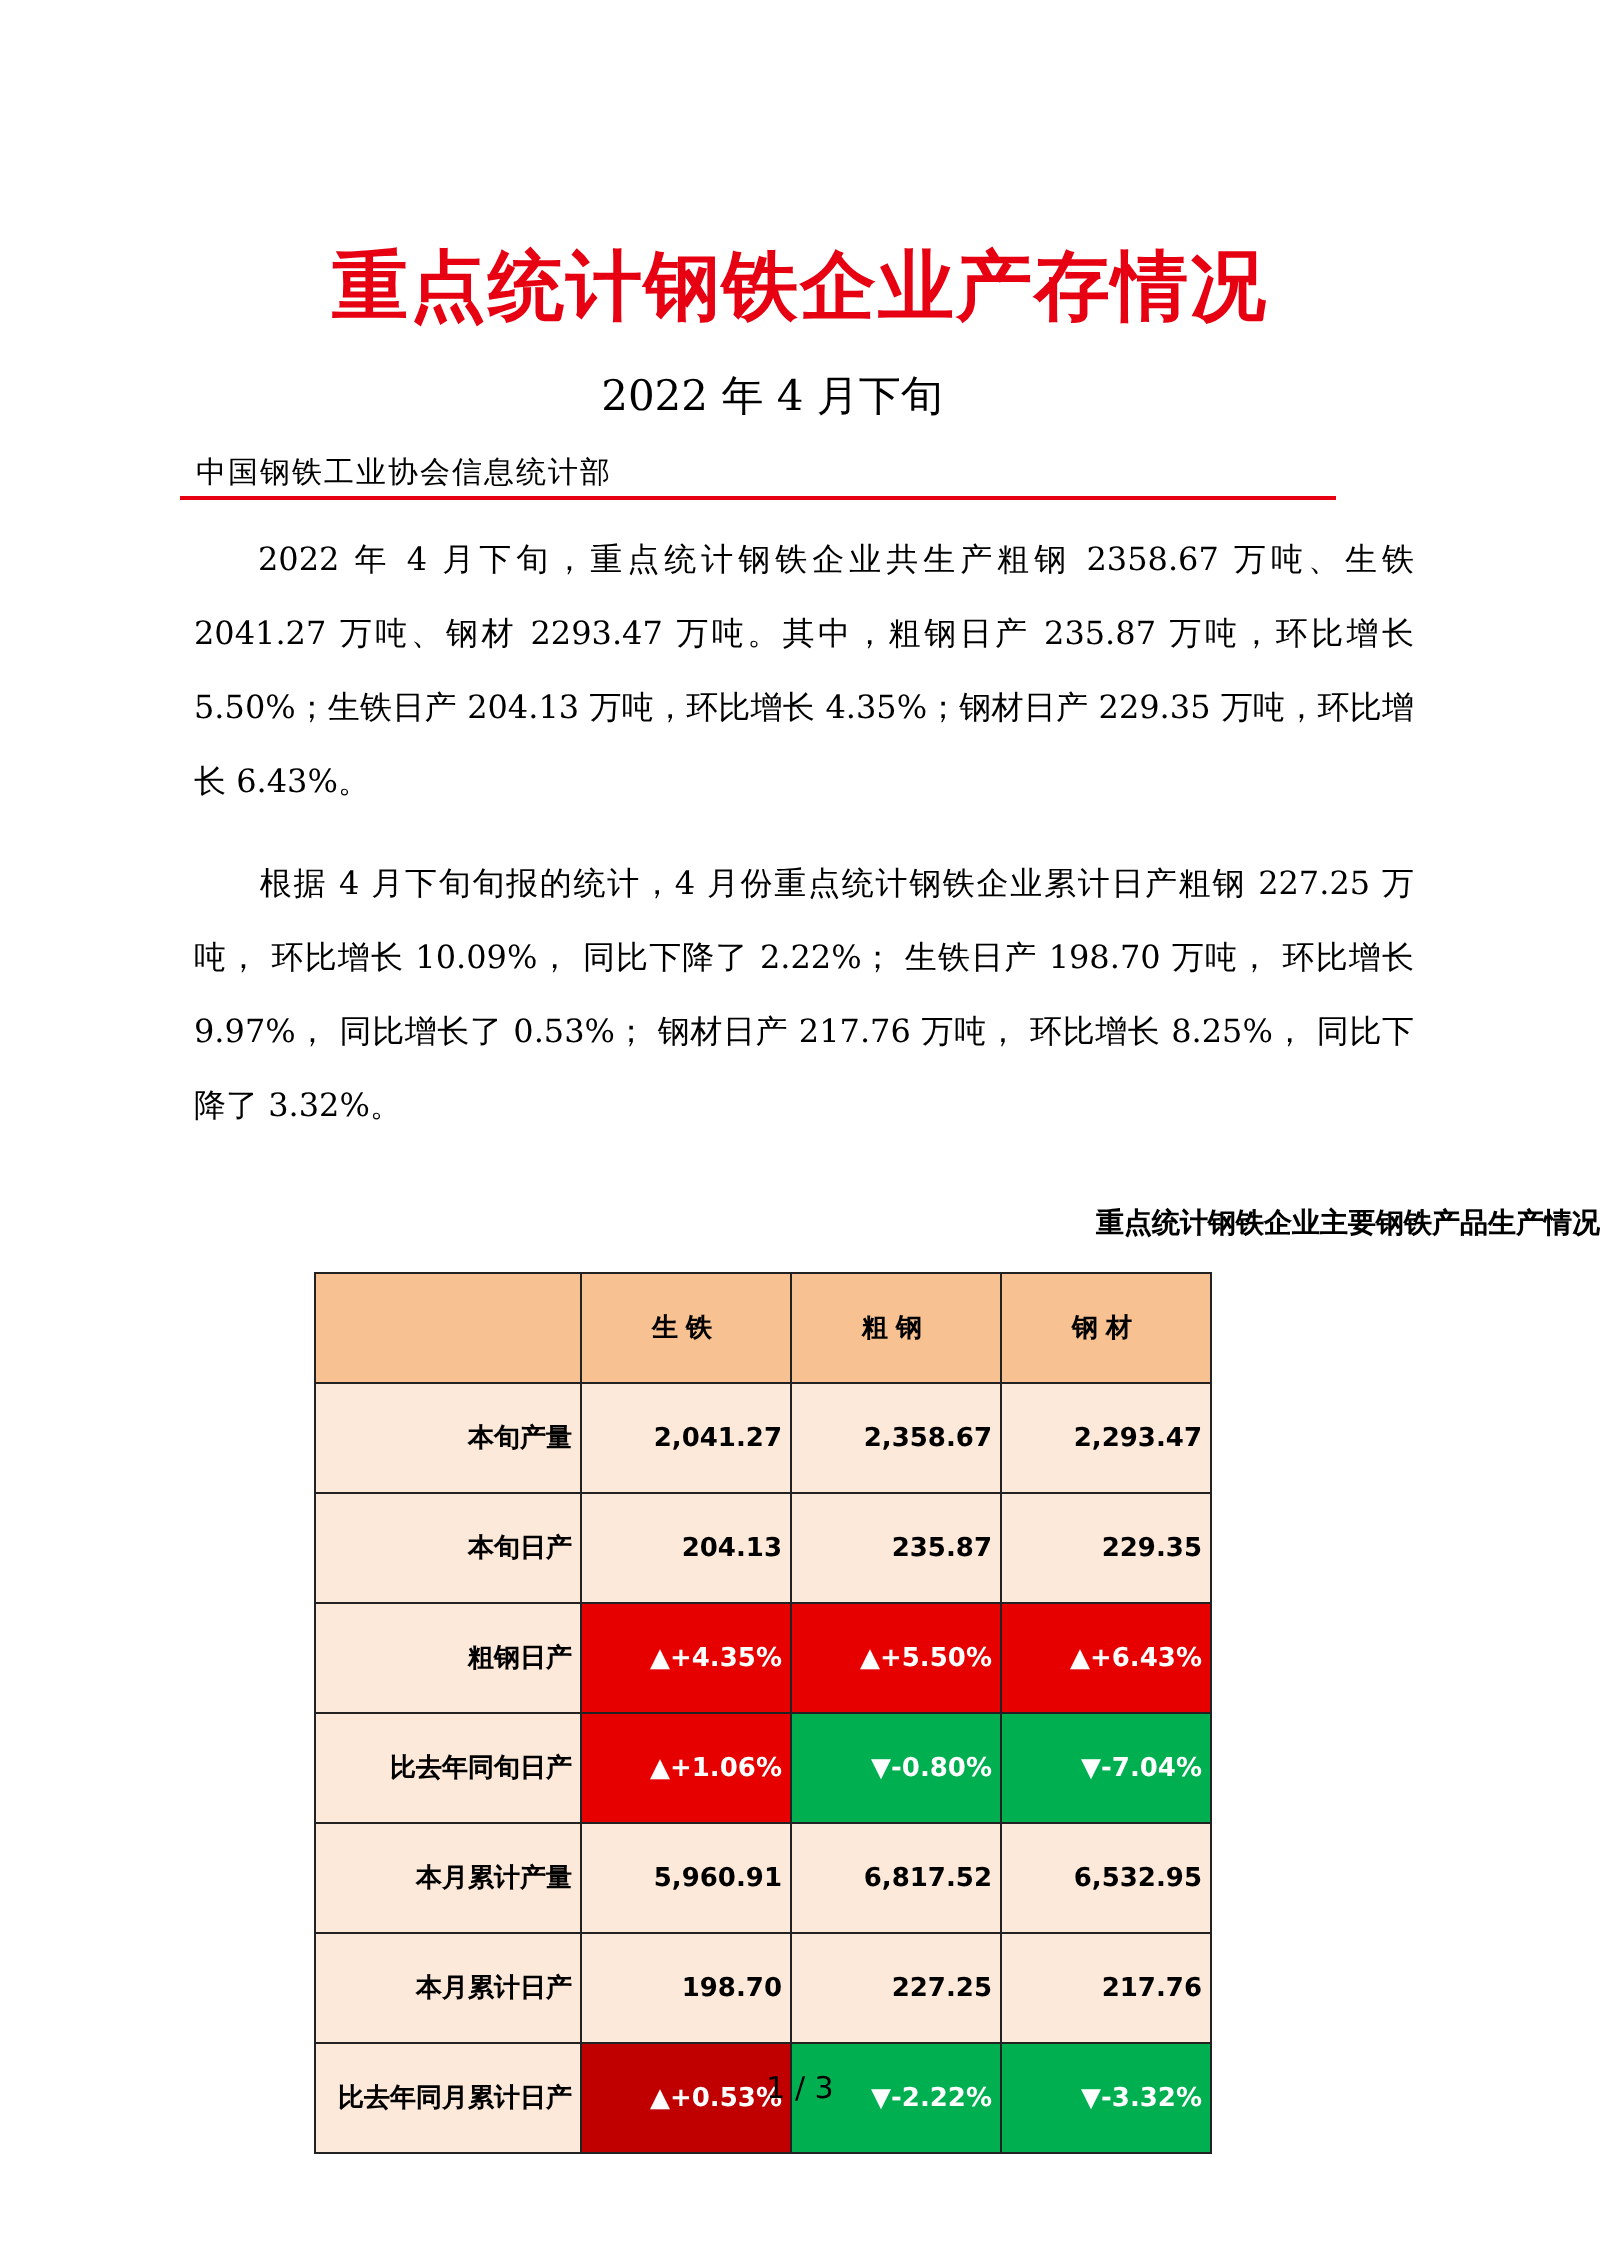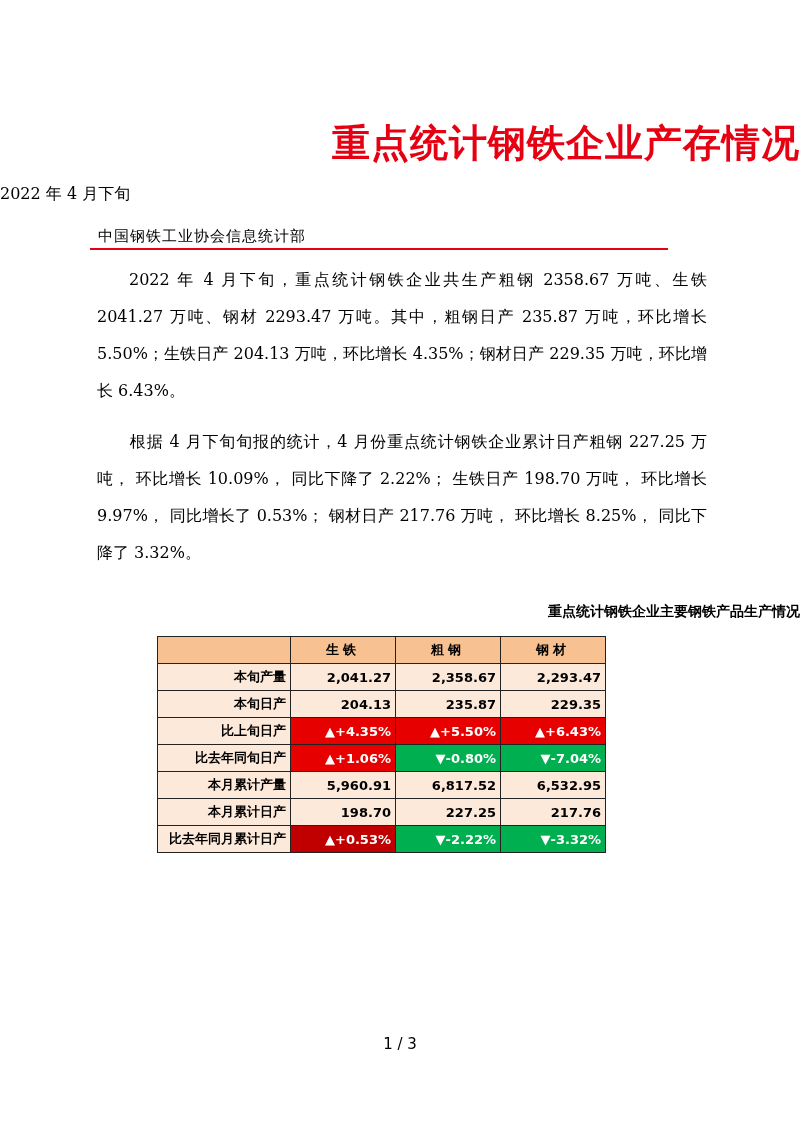--- a/index.html
+++ b/index.html
@@ -1,27 +1,27 @@
 <!DOCTYPE html>
 <html><head>
 <meta charset="utf-8">
 <style>
   html,body{margin:0;padding:0;background:#fff;}
   body{width:800px;height:1131px;position:relative;font-family:"DejaVu Serif",serif;color:#000;overflow:hidden;}
-  .title{position:absolute;left:0;width:800px;top:118px;text-align:right;font-family:"DejaVu Serif",serif;font-weight:bold;color:#e60012;font-size:38px;letter-spacing:1px;}
-  .date{position:absolute;left:0;width:772px;top:184px;font-size:16px;}
+  .title{position:absolute;left:0;width:800px;top:118px;text-align:center;font-family:"DejaVu Serif",serif;font-weight:bold;color:#e60012;font-size:38px;letter-spacing:1px;}
+  .date{position:absolute;left:0;width:772px;top:184px;text-align:center;font-size:21px;}
   .dept{position:absolute;left:98px;top:227px;font-size:15px;letter-spacing:1px;}
   .rule{position:absolute;left:90px;top:248px;width:578px;height:2px;background:#e60012;}
   .para{position:absolute;left:97px;width:610px;font-size:16px;line-height:37px;text-align:justify;}
   .p1{top:261px;}
   .p2{top:423px;}
   .para .indent{display:inline-block;width:32px;}
   .table-title{position:absolute;left:0;width:800px;top:603px;text-align:right;font-family:Liberation Sans, sans-serif;font-weight:bold;font-size:14px;}
   table{position:absolute;left:157px;top:636px;border-collapse:collapse;font-family:"DejaVu Sans",sans-serif;font-weight:bold;font-size:13px;}
-  td,th{border:1.5px solid #222;height:26px;padding:0 4px;}
+  td,th{border:1.5px solid #222;height:26px;padding:14px 4px;}
   th{background:#f8c191;font-weight:bold;text-align:center;letter-spacing:4px;}
   td{background:#fde9d9;text-align:right;}
   td.label{width:124px;}
   td.val{width:96px;}
   td.red{background:#e60000;color:#fff;}
   td.dred{background:#c00000;color:#fff;}
   td.green{background:#00b050;color:#fff;}
   .pagenum{position:absolute;left:0;width:800px;top:1035px;text-align:center;font-family:"DejaVu Sans",sans-serif;font-size:15px;}
 </style>
 </head>
@@ -53,21 +53,21 @@
         <td class="val ">2,358.67</td>
         <td class="val ">2,293.47</td>
       </tr>
       <tr>
         <td class="label">本旬日产</td>
         <td class="val ">204.13</td>
         <td class="val ">235.87</td>
         <td class="val ">229.35</td>
       </tr>
       <tr>
-        <td class="label">比上旬日产</td>
+        <td class="label">粗钢日产</td>
         <td class="val red">▲+4.35%</td>
         <td class="val red">▲+5.50%</td>
         <td class="val red">▲+6.43%</td>
       </tr>
       <tr>
         <td class="label">比去年同旬日产</td>
         <td class="val red">▲+1.06%</td>
         <td class="val green">▼-0.80%</td>
         <td class="val green">▼-7.04%</td>
       </tr>

